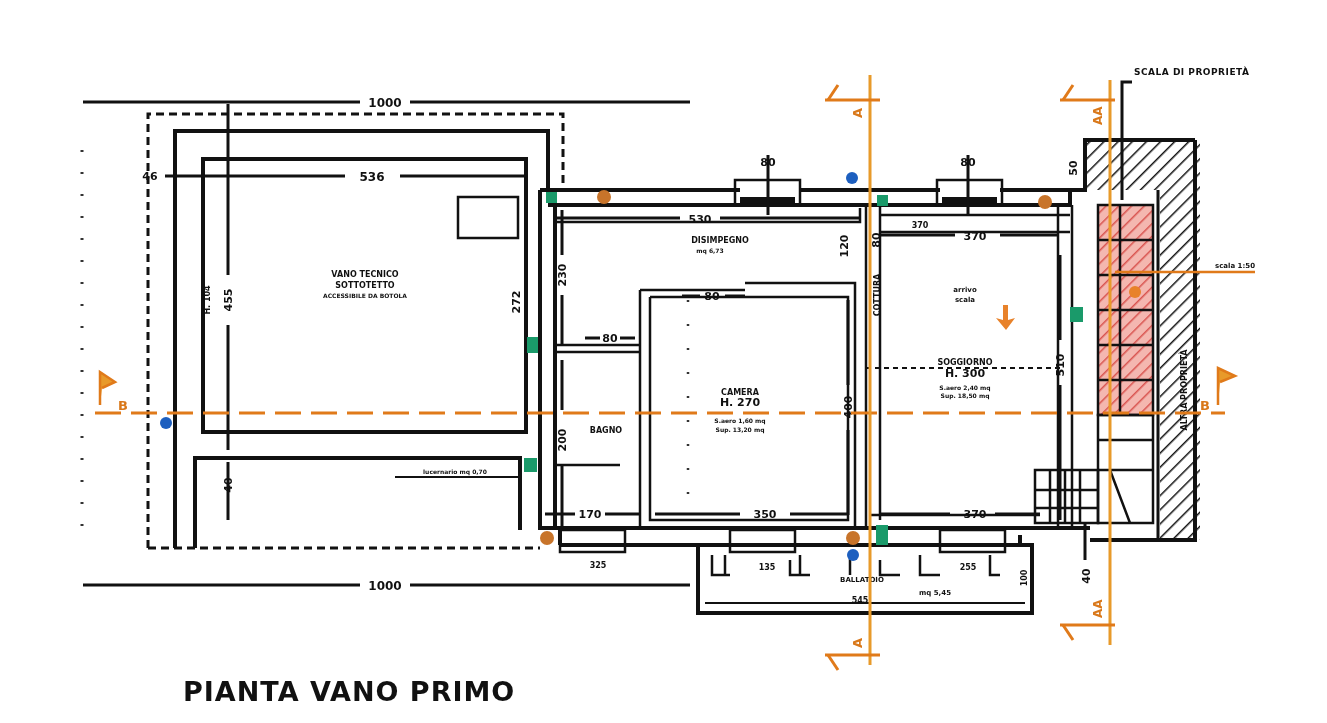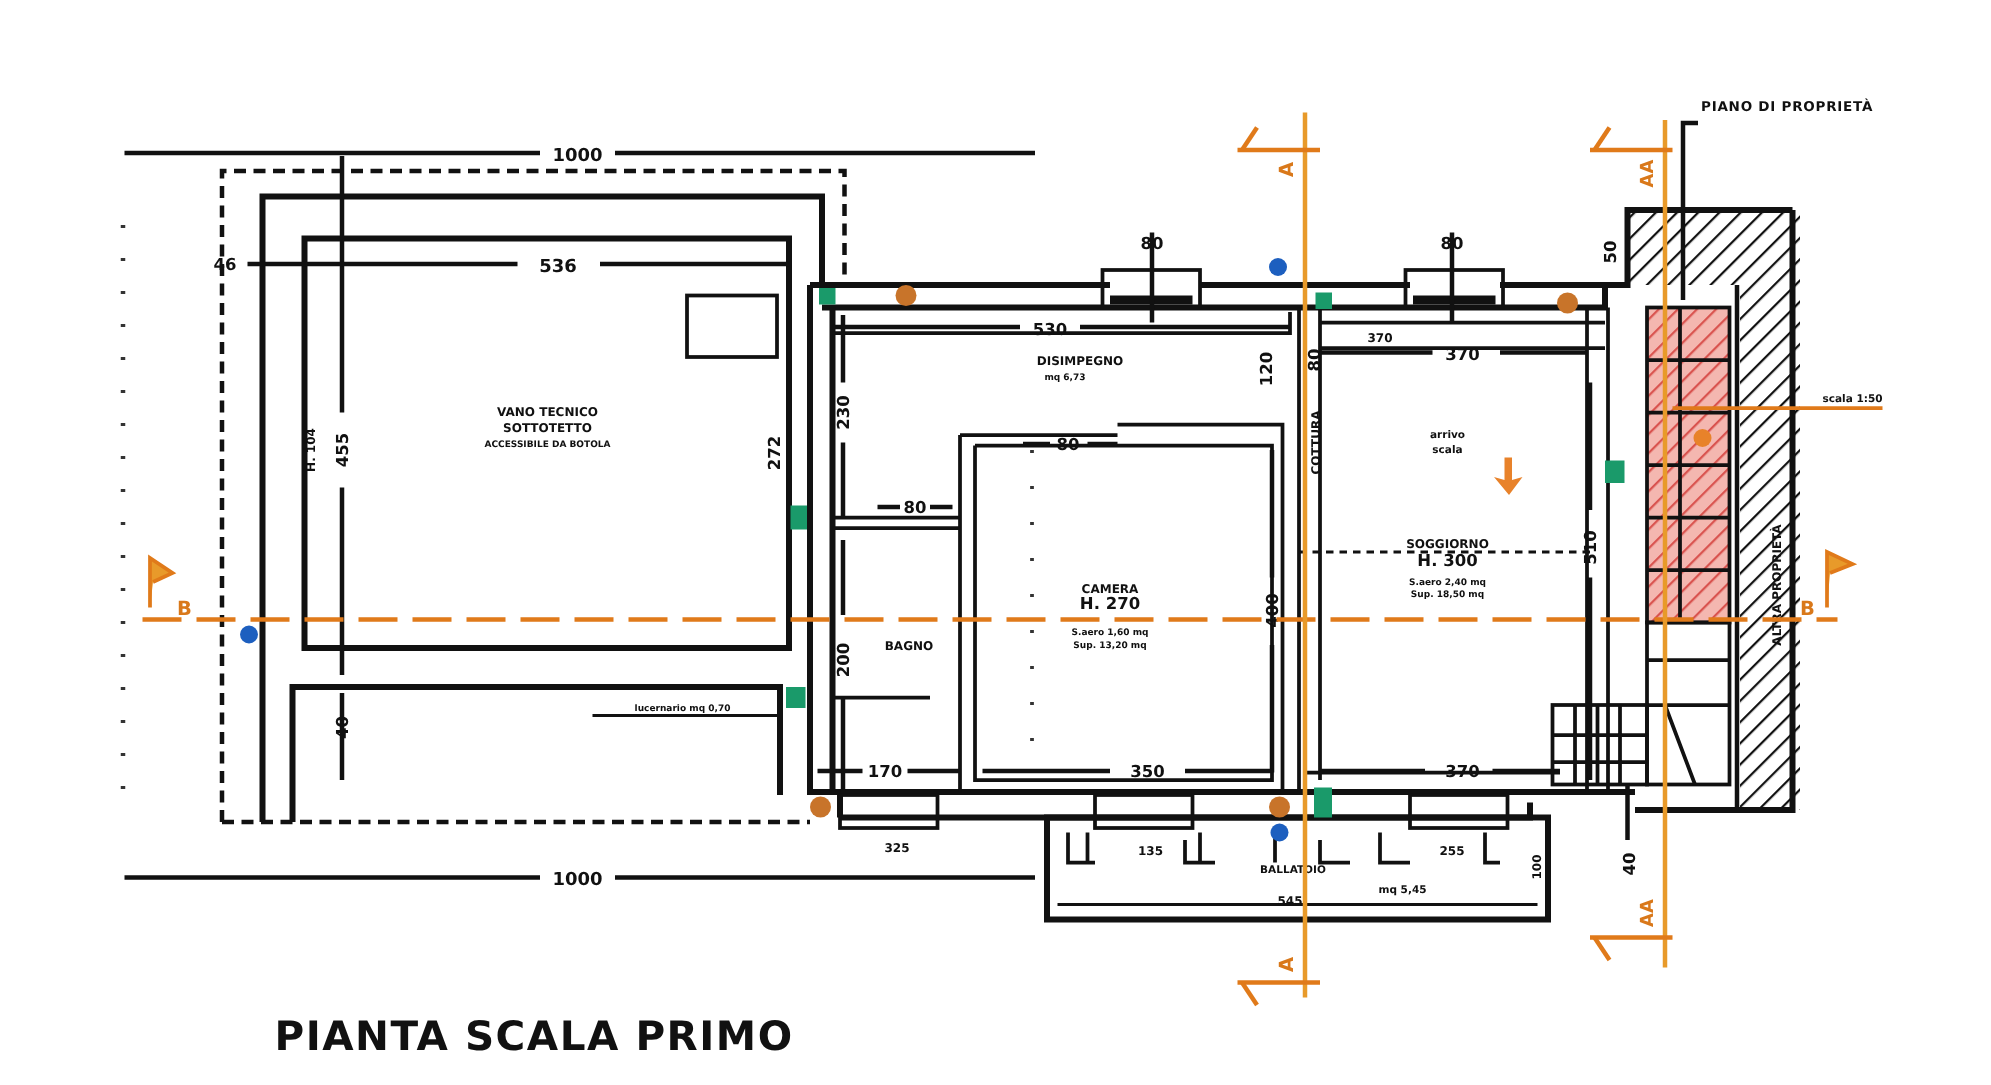--- a/index.html
+++ b/index.html
@@ -246,14 +246,14 @@
     <circle cx="166" cy="423" r="6" fill="#1d5fbf"></circle>
     <rect x="524" y="458" width="13" height="14" fill="#1a9a6a"></rect>
     <circle cx="547" cy="538" r="7" fill="#c8742a"></circle>
     <circle cx="853" cy="538" r="7" fill="#c8742a"></circle>
     <circle cx="853" cy="555" r="6" fill="#1d5fbf"></circle>
     <rect x="876" y="525" width="12" height="20" fill="#1a9a6a"></rect>
     <circle cx="1135" cy="292" r="6" fill="#e8822a"></circle>
   </g>
 </svg>
 
-<div class="scala-label">PIANO DI PROPRIETÀ</div>
-<div class="title">PIANTA SCALA PRIMO</div>
+<div class="scala-label">SCALA DI PROPRIETÀ</div>
+<div class="title">PIANTA VANO PRIMO</div>
 
 </body></html>

